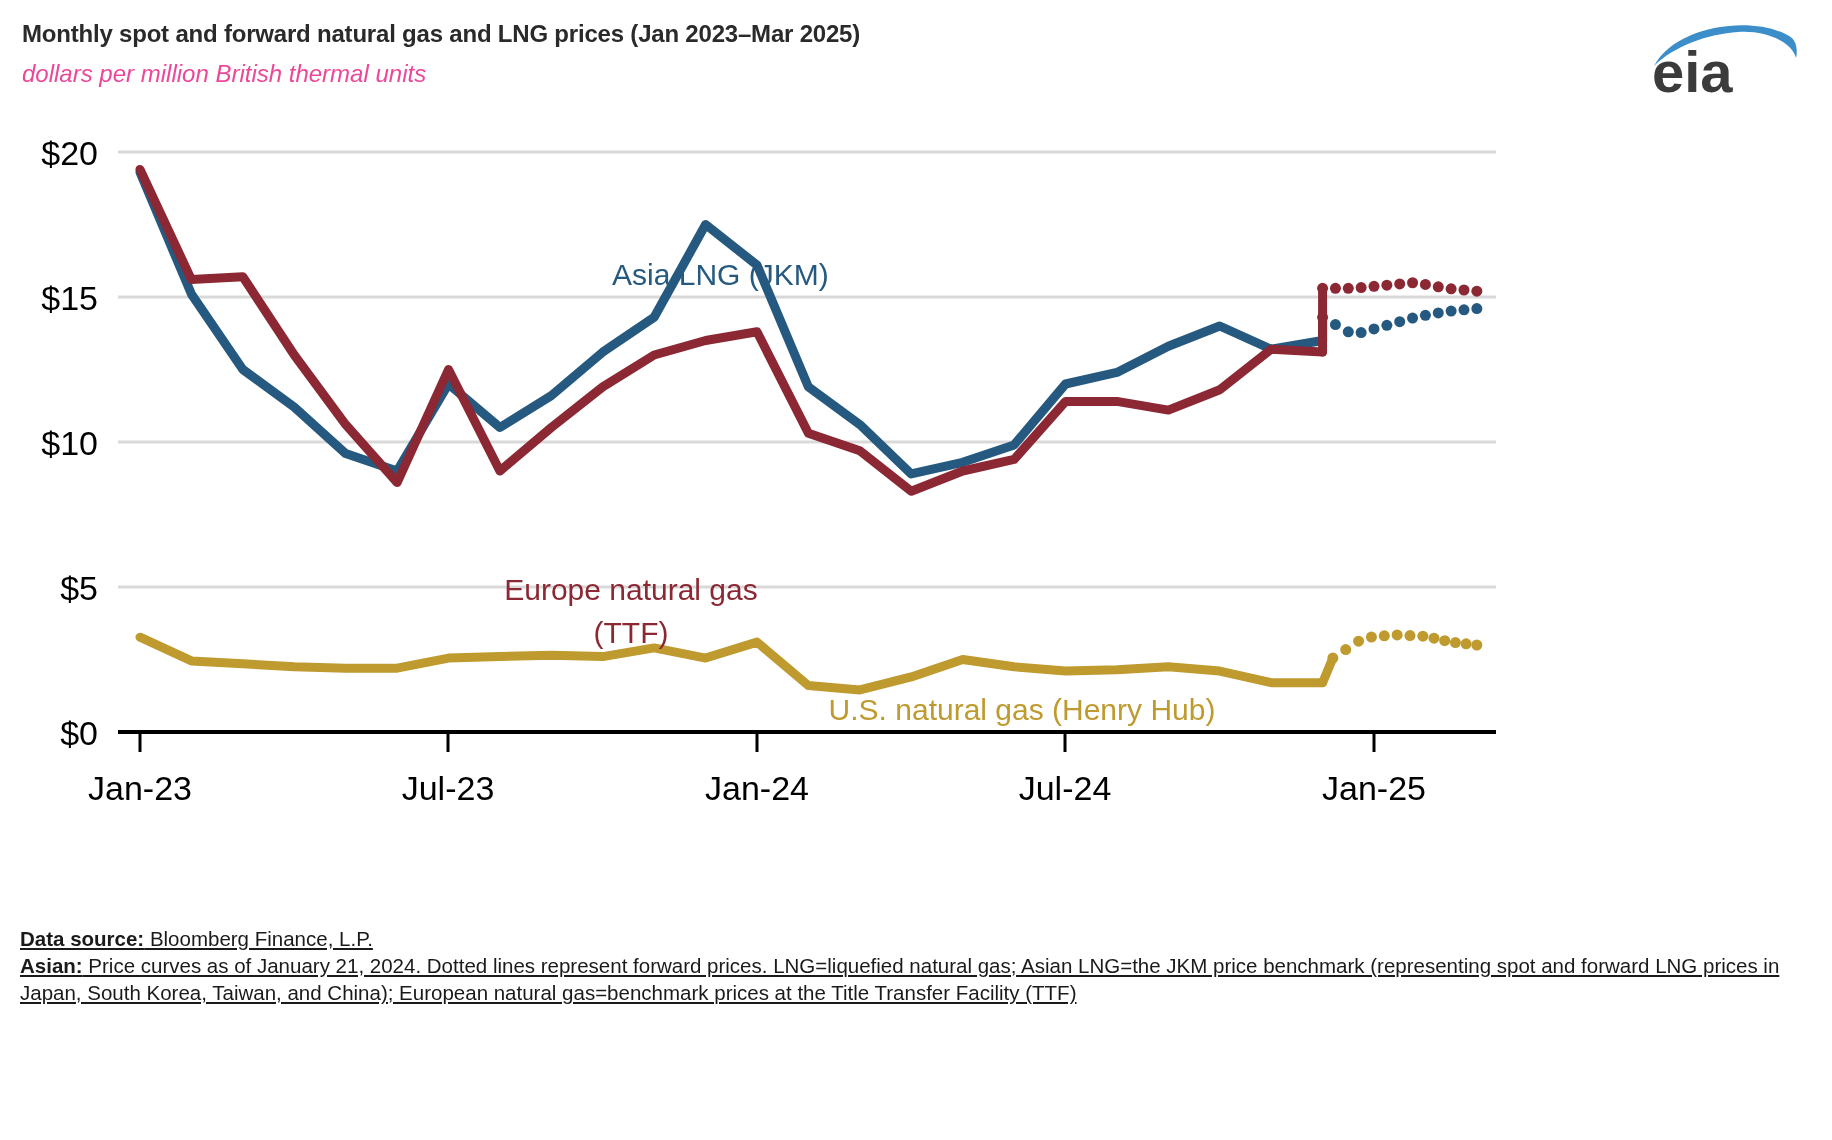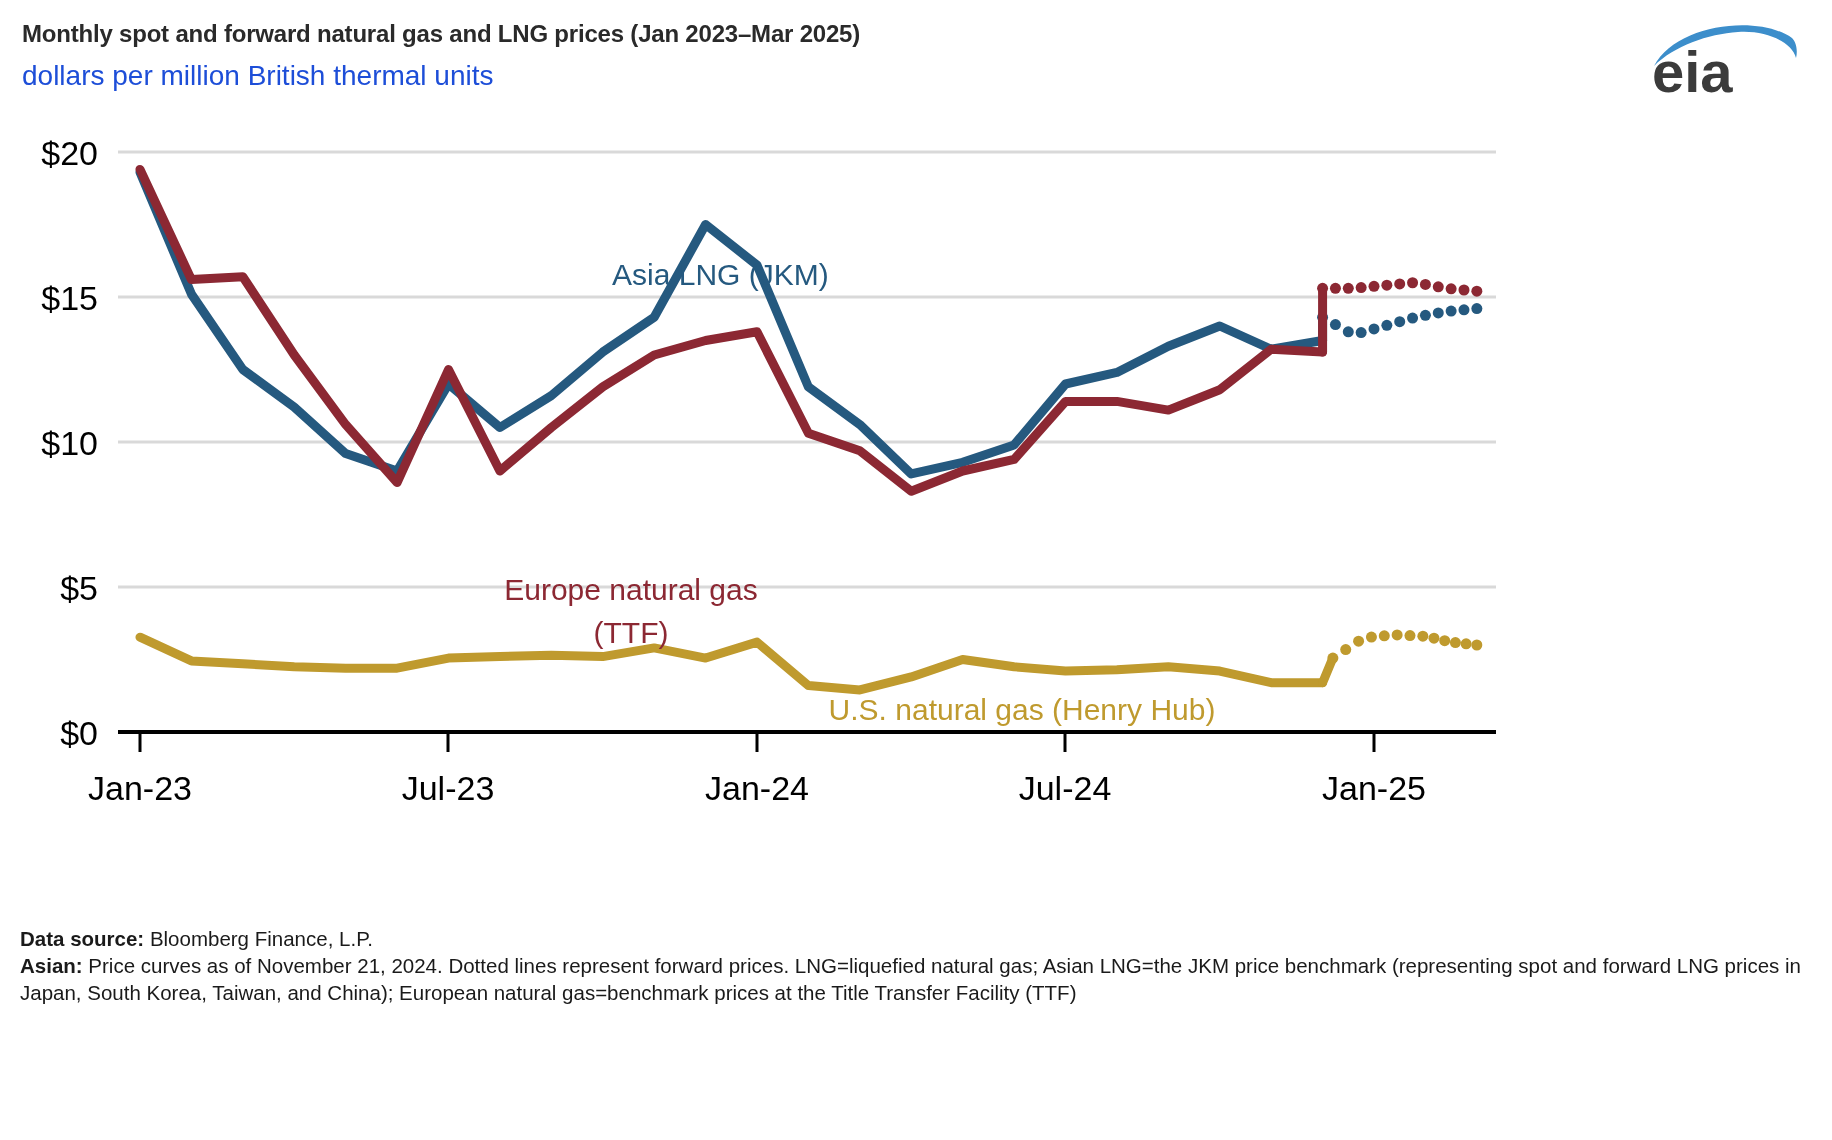--- a/index.html
+++ b/index.html
@@ -10,31 +10,32 @@
   }
   .wrap{position:absolute;inset:0;}
   .title{
     position:absolute;left:22px;top:20px;
     font-size:24px;font-weight:bold;color:#2a2a2a;
     letter-spacing:-0.2px;white-space:nowrap;
   }
   .title .reg{font-weight:bold;}
   .subtitle{
     position:absolute;left:22px;top:60px;
-    font-size:28px;font-weight:normal;color:#1d4ed8;
+    font-size:24px;font-weight:normal;color:#ec4899;
     white-space:nowrap;
+    font-style:italic;
   }
   .logo{position:absolute;right:26px;top:16px;width:160px;height:82px;}
   .chart{position:absolute;left:0px;top:100px;width:1560px;height:800px;}
   .footer{
     position:absolute;left:20px;top:925px;width:1795px;
     font-size:20.5px;line-height:1.32;color:#1a1a1a;
   }
   .footer b{font-weight:bold;}
-  .footer p{margin:0;}
+  .footer p{margin:0;text-decoration:underline;}
   svg{display:block;}
   .ylab{font-size:34px;font-weight:normal;fill:#000;font-family:"Liberation Sans",sans-serif;}
   .xlab{font-size:34px;font-weight:normal;fill:#000;font-family:"Liberation Sans",sans-serif;}
   .serieslab{font-size:30px;font-family:"Liberation Sans",sans-serif;}
 </style>
 </head>
 <body>
 
 <div class="wrap">
 
@@ -138,16 +139,16 @@
     <g>
       <text class="serieslab" x="612" y="185" fill="#25597f">Asia LNG (JKM)</text>
       <text class="serieslab" x="631" y="500" fill="#8c2833" text-anchor="middle">Europe natural gas</text>
       <text class="serieslab" x="631" y="543" fill="#8c2833" text-anchor="middle">(TTF)</text>
       <text class="serieslab" x="1022" y="620" fill="#bf9a2e" text-anchor="middle">U.S. natural gas (Henry Hub)</text>
     </g>
   </svg>
 
   <div class="footer">
     <p><b>Data source:</b><span> Bloomberg Finance, L.P.</span></p>
-    <p><b>Asian:</b><span> Price curves as of November 21, 2024. Dotted lines represent forward prices. LNG=liquefied natural gas; Asian LNG=the JKM price benchmark (representing spot and forward LNG prices in Japan, South Korea, Taiwan, and China); European natural gas=benchmark prices at the Title Transfer Facility (TTF)</span></p>
+    <p><b>Asian:</b><span> Price curves as of January 21, 2024. Dotted lines represent forward prices. LNG=liquefied natural gas; Asian LNG=the JKM price benchmark (representing spot and forward LNG prices in Japan, South Korea, Taiwan, and China); European natural gas=benchmark prices at the Title Transfer Facility (TTF)</span></p>
   </div>
 
 </div>
 
 </body></html>

